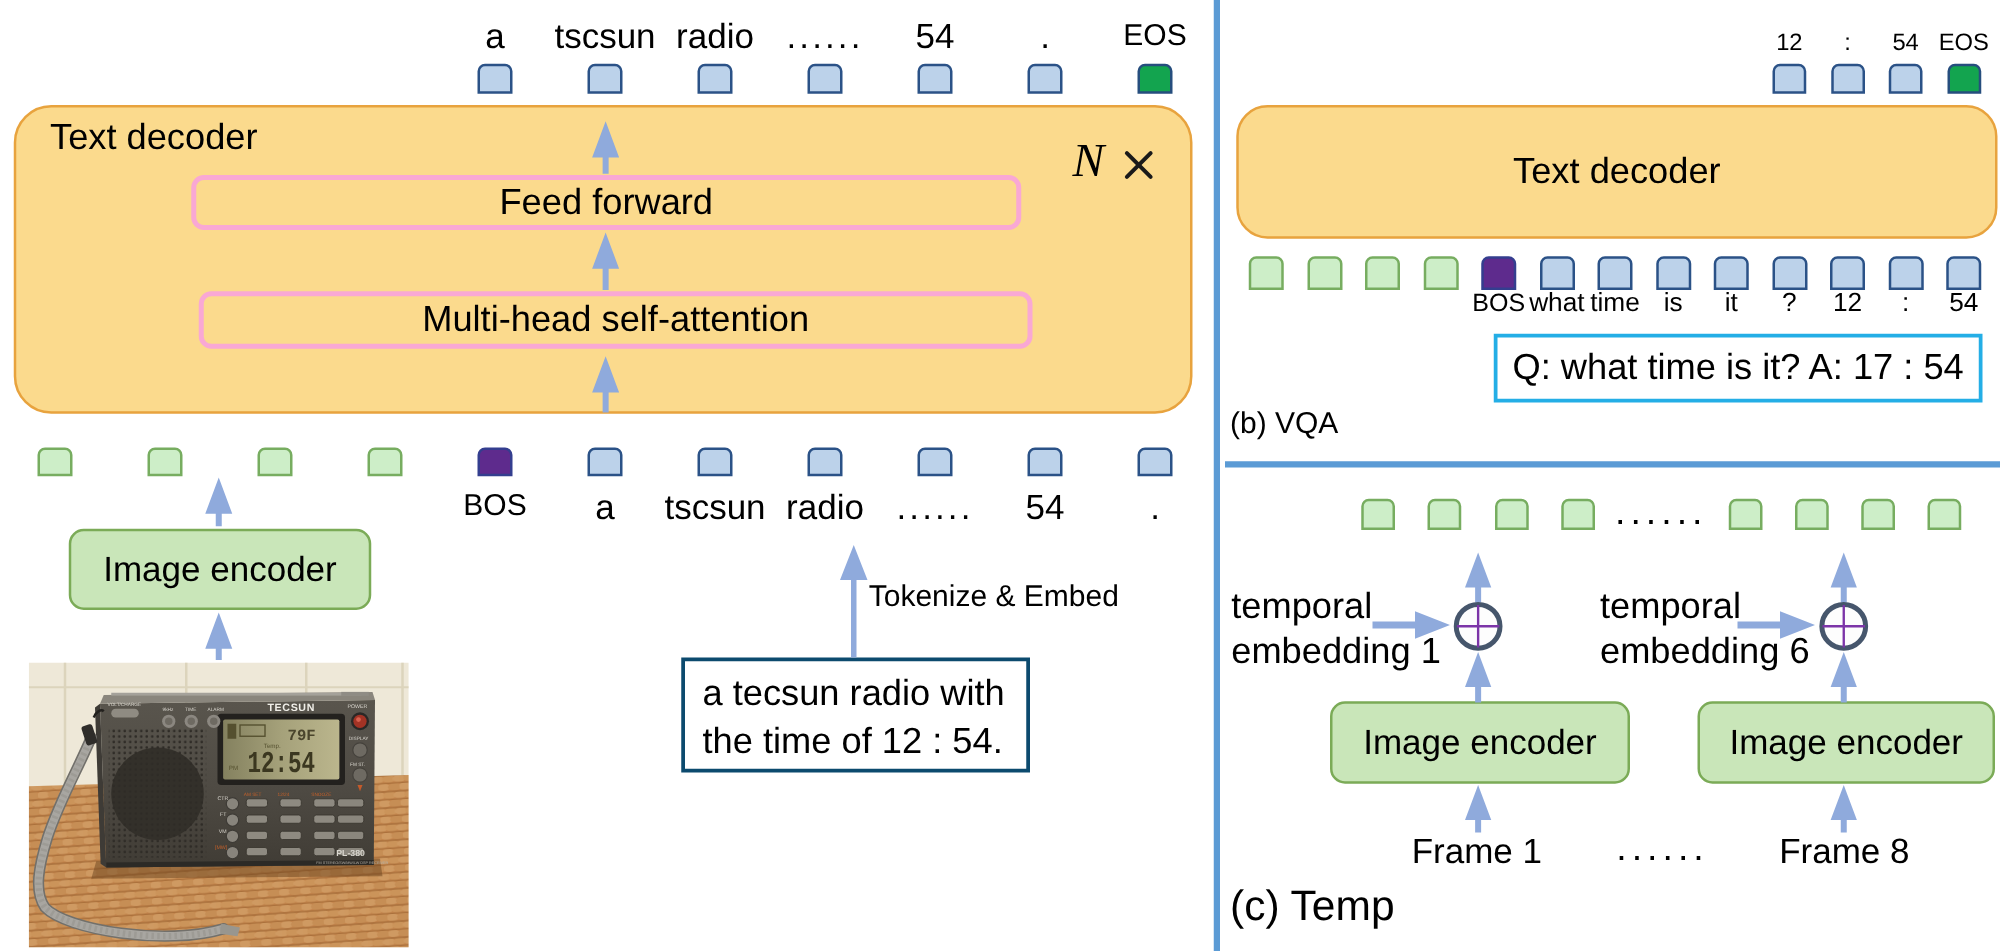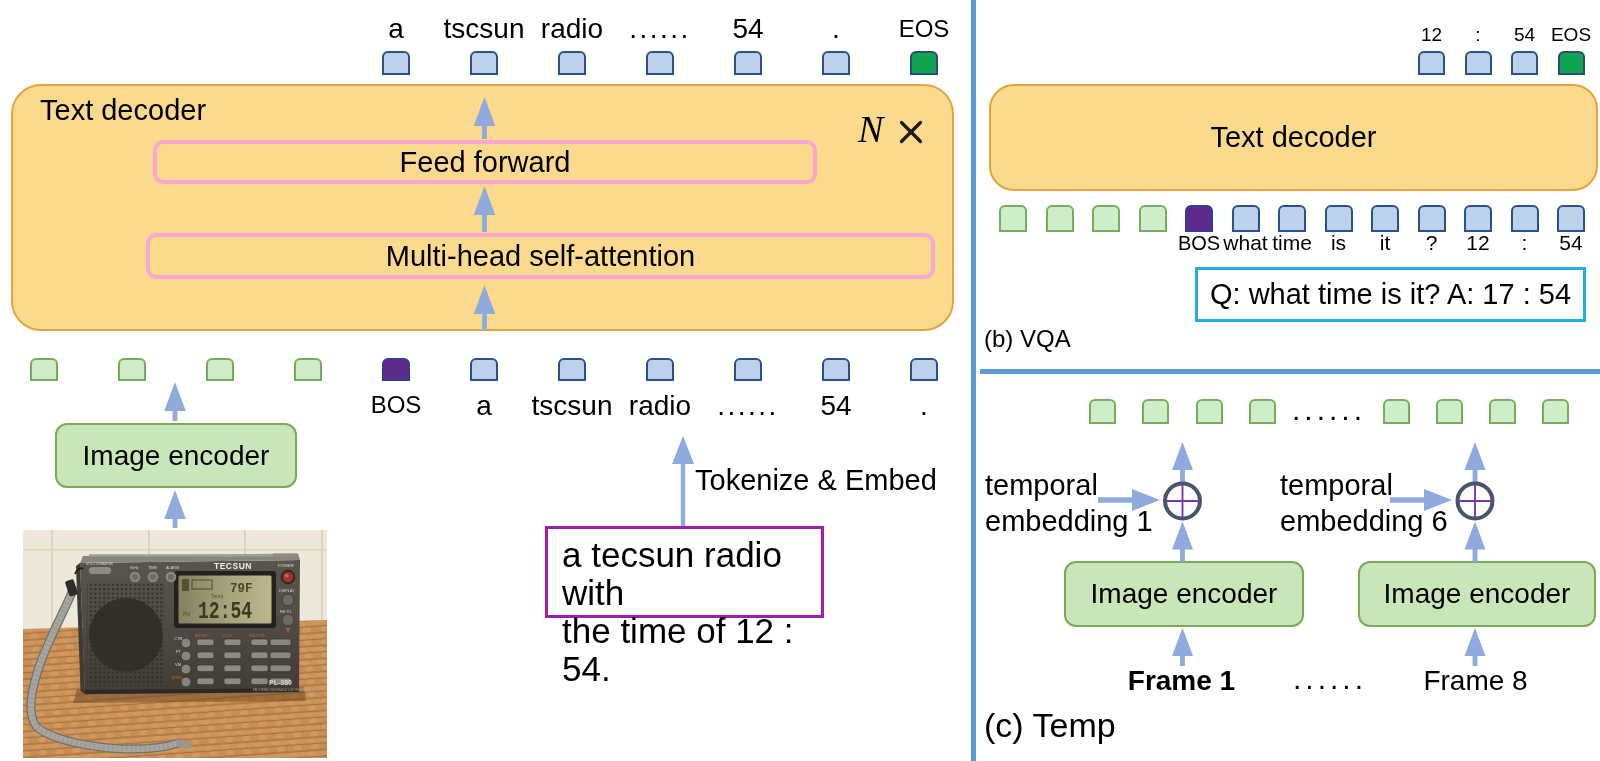--- a/index.html
+++ b/index.html
@@ -10,21 +10,21 @@
 .ctr{transform:translateX(-50%)}
 .box{position:absolute;box-sizing:border-box;display:flex;align-items:center;justify-content:center;white-space:nowrap}
 .cy{border:4px solid #f9a8d4;border-radius:10px}
 .ge{background:#C9E6B9;border:2px solid #7BAB57;border-radius:12px}
 </style></head><body>
 <div id="c">
 <div style="position:absolute;left:11px;top:84px;width:943px;height:247px;background:#FBDA8D;border:2px solid #E8A33E;border-radius:30px;box-sizing:border-box"></div>
 <div class="lb" style="left:40px;top:96px;font-size:29px">Text decoder</div>
 <div class="lb" style="left:858px;top:110px;font-size:38px"><i style="font-family:'Liberation Serif',serif">N</i></div>
 <div class="box cy" style="left:153px;top:140px;width:664px;height:44px;font-size:29px">Feed forward</div>
-<div class="box cy" style="left:146px;top:233px;width:789px;height:46px;font-size:29px">Multi-head self-attention</div>
+<div class="box cy" style="left:159px;top:233px;width:667px;height:46px;font-size:29px">Multi-head self-attention</div>
 <div class="lb ctr" style="left:396px;top:15px;font-size:28px;">a</div>
 <div class="lb ctr" style="left:484px;top:15px;font-size:28px;">tscsun</div>
 <div class="lb ctr" style="left:572px;top:15px;font-size:28px;">radio</div>
 <div class="lb ctr" style="left:660px;top:15px;font-size:28px;letter-spacing:2.5px;">......</div>
 <div class="lb ctr" style="left:748px;top:15px;font-size:28px;">54</div>
 <div class="lb ctr" style="left:836px;top:15px;font-size:28px;">.</div>
 <div class="lb ctr" style="left:924px;top:17px;font-size:24px;">EOS</div>
 <div class="tok " style="left:382px;top:51px;width:28px;height:24px"></div>
 <div class="tok " style="left:470px;top:51px;width:28px;height:24px"></div>
 <div class="tok " style="left:558px;top:51px;width:28px;height:24px"></div>
@@ -44,22 +44,22 @@
 <div class="tok " style="left:822px;top:358px;width:28px;height:23px"></div>
 <div class="tok " style="left:910px;top:358px;width:28px;height:23px"></div>
 <div class="lb ctr" style="left:396px;top:393px;font-size:24px;">BOS</div>
 <div class="lb ctr" style="left:484px;top:391.5px;font-size:28px;">a</div>
 <div class="lb ctr" style="left:572px;top:391.5px;font-size:28px;">tscsun</div>
 <div class="lb ctr" style="left:660px;top:391.5px;font-size:28px;">radio</div>
 <div class="lb ctr" style="left:748px;top:391.5px;font-size:28px;letter-spacing:2.5px;">......</div>
 <div class="lb ctr" style="left:836px;top:391.5px;font-size:28px;">54</div>
 <div class="lb ctr" style="left:924px;top:391.5px;font-size:28px;">.</div>
 <div class="box ge" style="left:55px;top:423px;width:242px;height:65px;font-size:28px">Image encoder</div>
-<div style="position:absolute;left:545px;top:526px;width:279px;height:92px;border:3px solid #a21caf;box-sizing:border-box;font-size:35px;line-height:38px;padding:7px 0 0 14px">a tecsun radio with<br>the time of 12 : 54.</div>
-<div class="lb" style="left:695px;top:466px;font-size:29px">Tokenize &amp; Embed</div>
+<div style="position:absolute;left:545px;top:526px;width:279px;height:92px;border:3px solid #0c4a6e;box-sizing:border-box;font-size:29px;line-height:38px;padding:7px 0 0 14px">a tecsun radio with<br>the time of 12 : 54.</div>
+<div class="lb" style="left:695px;top:466px;font-size:24px">Tokenize &amp; Embed</div>
 <div style="position:absolute;left:971px;top:0;width:5px;height:761px;background:#5B9BD5"></div>
 <div style="position:absolute;left:980px;top:369px;width:620px;height:5px;background:#5B9BD5"></div>
 <div style="position:absolute;left:989px;top:84px;width:609px;height:107px;background:#FBDA8D;border:2px solid #E8A33E;border-radius:25px;box-sizing:border-box;display:flex;align-items:center;justify-content:center;font-size:29px">Text decoder</div>
 <div class="lb ctr" style="left:1431.5px;top:25px;font-size:19px;">12</div>
 <div class="lb ctr" style="left:1478px;top:25px;font-size:19px;">:</div>
 <div class="lb ctr" style="left:1524.5px;top:25px;font-size:19px;">54</div>
 <div class="lb ctr" style="left:1571px;top:25px;font-size:19px;">EOS</div>
 <div class="tok " style="left:1418px;top:51px;width:27px;height:24px"></div>
 <div class="tok " style="left:1464.5px;top:51px;width:27px;height:24px"></div>
 <div class="tok " style="left:1511px;top:51px;width:27px;height:24px"></div>
@@ -94,21 +94,21 @@
 <div class="tok tg" style="left:1248.5px;top:399px;width:27px;height:25px"></div>
 <div class="tok tg" style="left:1382.5px;top:399px;width:27px;height:25px"></div>
 <div class="tok tg" style="left:1435.5px;top:399px;width:27px;height:25px"></div>
 <div class="tok tg" style="left:1489px;top:399px;width:27px;height:25px"></div>
 <div class="tok tg" style="left:1542px;top:399px;width:27px;height:25px"></div>
 <div class="lb ctr" style="left:1329px;top:395px;font-size:30px;letter-spacing:4px;">......</div>
 <div class="lb" style="left:985px;top:467px;font-size:29px;line-height:36px">temporal<br>embedding 1</div>
 <div class="lb" style="left:1280px;top:467px;font-size:29px;line-height:36px">temporal<br>embedding 6</div>
 <div class="box ge" style="left:1064px;top:561px;width:240px;height:66px;font-size:28px">Image encoder</div>
 <div class="box ge" style="left:1358px;top:561px;width:238px;height:66px;font-size:28px">Image encoder</div>
-<div class="lb ctr" style="left:1181.5px;top:667px;font-size:28px;font-weight:bold;">Frame 1</div>
+<div class="lb ctr" style="left:1181.5px;top:667px;font-size:28px;">Frame 1</div>
 <div class="lb ctr" style="left:1330px;top:664px;font-size:30px;letter-spacing:4px;">......</div>
 <div class="lb ctr" style="left:1475.5px;top:667px;font-size:28px;">Frame 8</div>
 <div class="lb" style="left:984px;top:708px;font-size:34px">(c) Temp</div>
 <svg style="position:absolute;left:0;top:0" width="1600" height="761" viewBox="0 0 1600 761">
       <line x1="901.5" y1="122.5" x2="920.5" y2="141.5" stroke="#1a1a1a" stroke-width="3.2" stroke-linecap="round"></line>
       <line x1="920.5" y1="122.5" x2="901.5" y2="141.5" stroke="#1a1a1a" stroke-width="3.2" stroke-linecap="round"></line>
       <polygon points="484.5,97 473.7,126 482.1,126 482.1,139 486.9,139 486.9,126 495.3,126" fill="#8FAADC"></polygon>
       <polygon points="484.5,186 473.7,215 482.1,215 482.1,232 486.9,232 486.9,215 495.3,215" fill="#8FAADC"></polygon>
       <polygon points="484.5,285 473.7,314 482.1,314 482.1,330 486.9,330 486.9,314 495.3,314" fill="#8FAADC"></polygon>
       <polygon points="175,382 164.2,411 172.6,411 172.6,421 177.4,421 177.4,411 185.8,411" fill="#8FAADC"></polygon>

